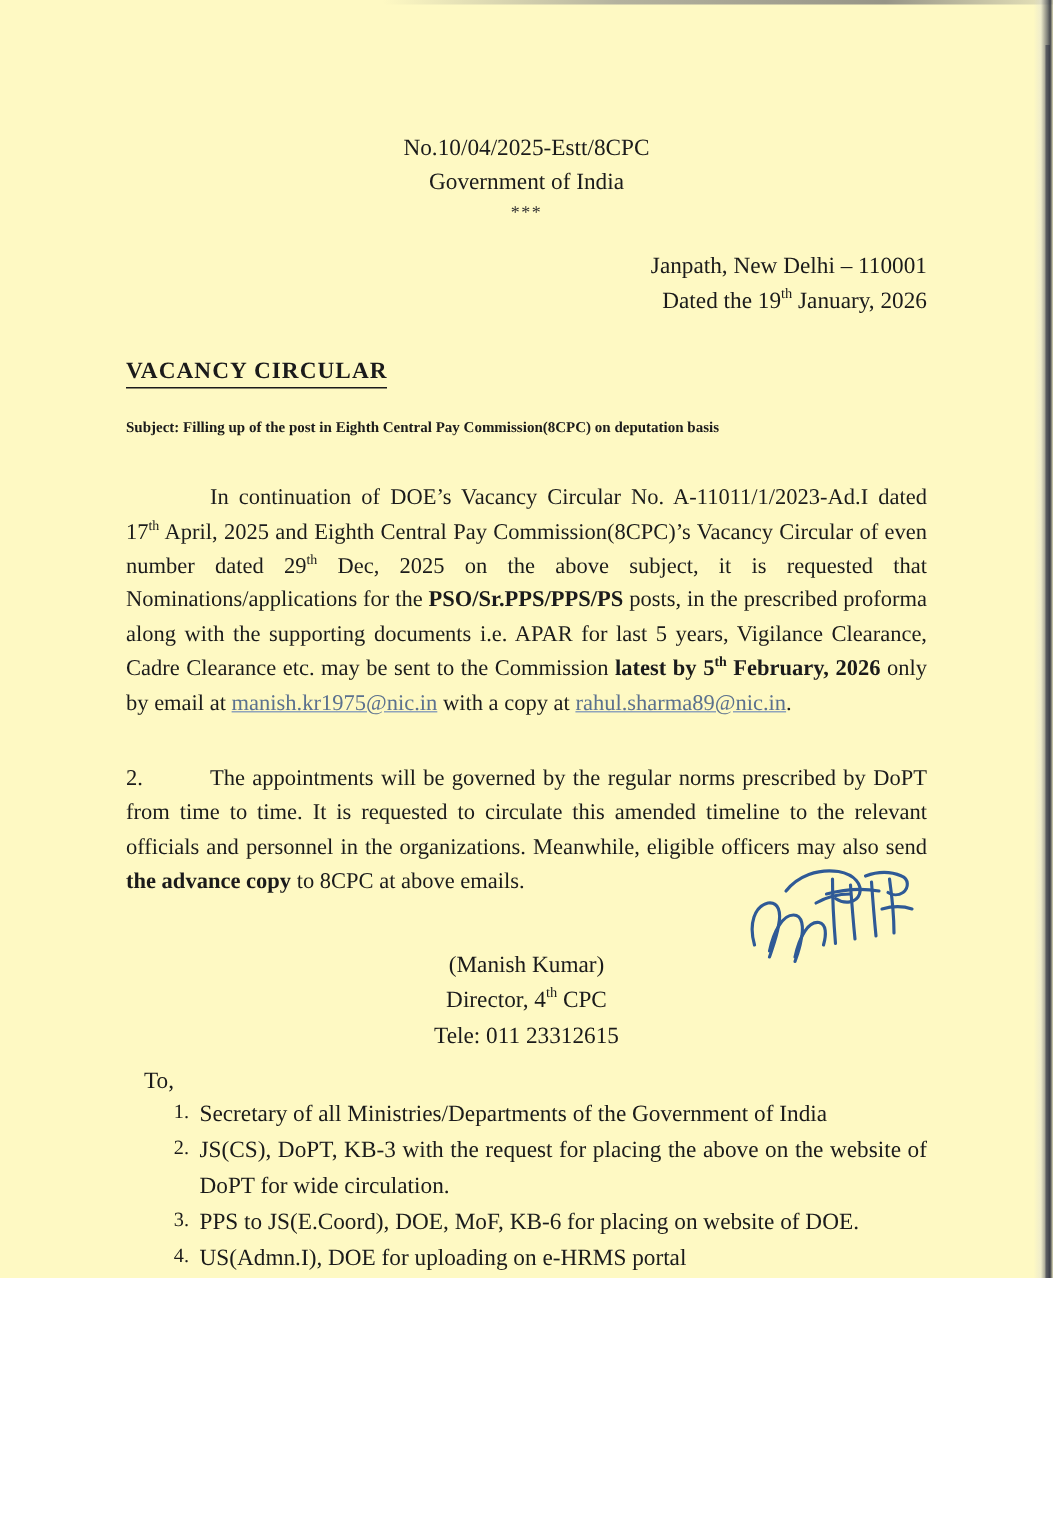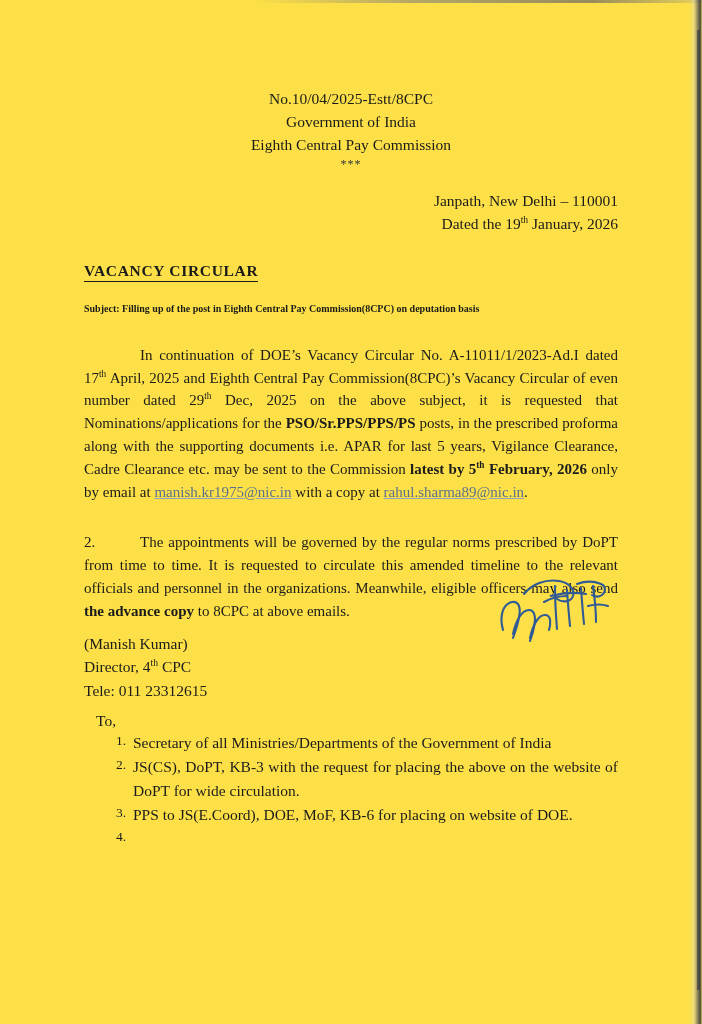--- a/index.html
+++ b/index.html
@@ -3,22 +3,22 @@
 <meta charset="utf-8">
 <style>
   html, body {
     margin: 0;
     padding: 0;
     background: #ffffff;
   }
   .page {
     position: relative;
     width: 702px;
-    height: 1024px;
-    background: #fde047;
+    height: 852px;
+    background: #fef9c3;
     overflow: hidden;
     font-family: "Liberation Serif", "DejaVu Serif", serif;
     color: #1b1b1b;
   }
   
   .scan-top-band {
     position: absolute;
     top: 0; left: 255px;
     width: 447px; height: 3px;
     background: linear-gradient(to right, rgba(160,160,165,0) 0%, rgba(120,120,128,0.55) 35%, rgba(95,95,103,0.65) 75%, rgba(150,150,155,0.2) 100%);
@@ -108,21 +108,21 @@
     display: inline-block;
     width: 56px;
   }
 
   
   .sig-block {
     position: absolute;
     left: 84px;
     top: 632px;
     width: 534px;
-    text-align: left;
+    text-align: center;
     font-size: 15.5px;
     line-height: 1.5;
   }
   .signature {
     position: absolute;
     left: 489px;
     top: 572px;
     width: 135px;
     height: 78px;
     pointer-events: none;
@@ -167,21 +167,20 @@
 <div class="page">
 
   <div class="scan-top-band"></div>
   <div class="scan-right-edge"></div>
   <div class="scan-right-edge2"></div>
 
   <div class="content">
 
     <div class="hdr hdr-ref">No.10/04/2025-Estt/8CPC</div>
     <div class="hdr">Government of India</div>
-    <div class="hdr">Eighth Central Pay Commission</div>
     <div class="hdr stars">***</div>
 
     <div class="addr">
       <div>Janpath, New Delhi – 110001</div>
       <div><span>Dated the 19</span><sup>th</sup><span> January, 2026</span></div>
     </div>
 
     <div class="title-wrap">
       <span class="title">VACANCY CIRCULAR</span>
     </div>
@@ -216,16 +215,16 @@
     <div><span>Director, 4</span><sup>th</sup><span> CPC</span></div>
     <div>Tele: 011 23312615</div>
   </div>
 
   <div class="to-label">To,</div>
 
   <ol class="recipients">
     <li class="nojust"><span class="num">1.</span><span>Secretary of all Ministries/Departments of the Government of India</span></li>
     <li><span class="num">2.</span><span>JS(CS), DoPT, KB-3 with the request for placing the above on the website of DoPT for wide circulation.</span></li>
     <li class="nojust"><span class="num">3.</span><span>PPS to JS(E.Coord), DOE, MoF, KB-6 for placing on website of DOE.</span></li>
-    <li class="nojust"><span class="num">4.</span></li>
+    <li class="nojust"><span class="num">4.</span><span>US(Admn.I), DOE for uploading on e-HRMS portal</span></li>
   </ol>
 
 </div>
 
 </body></html>

